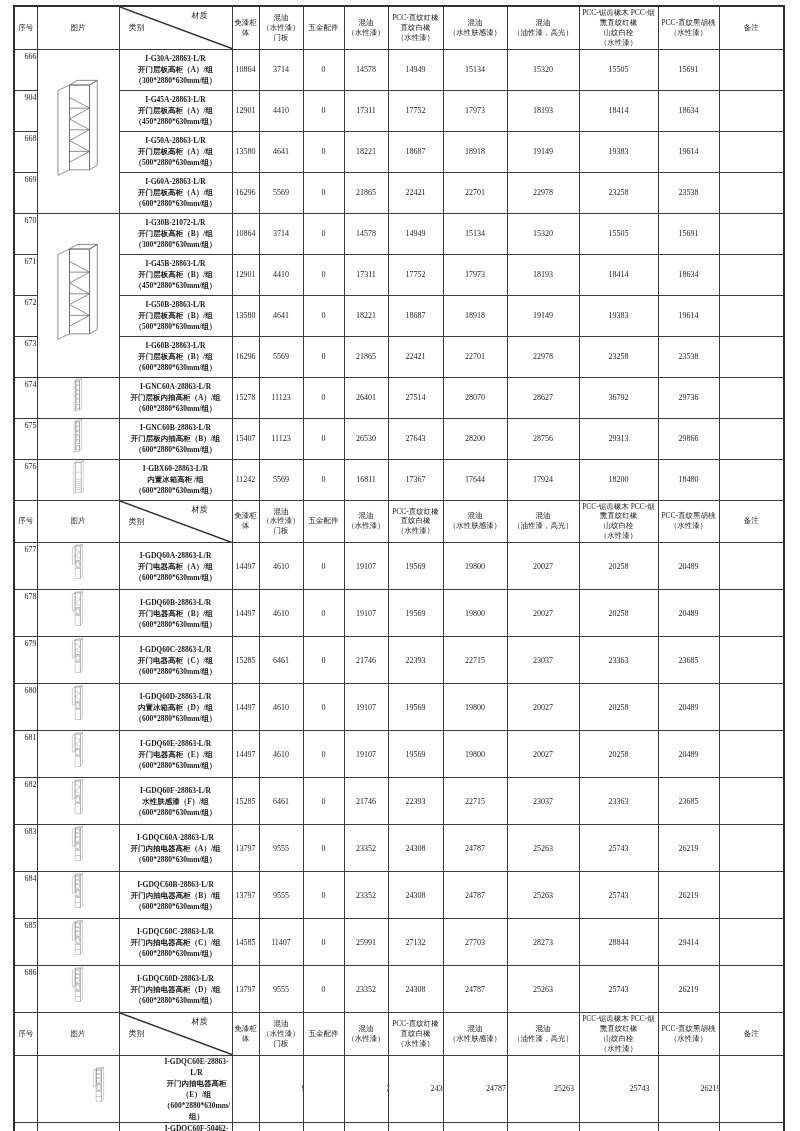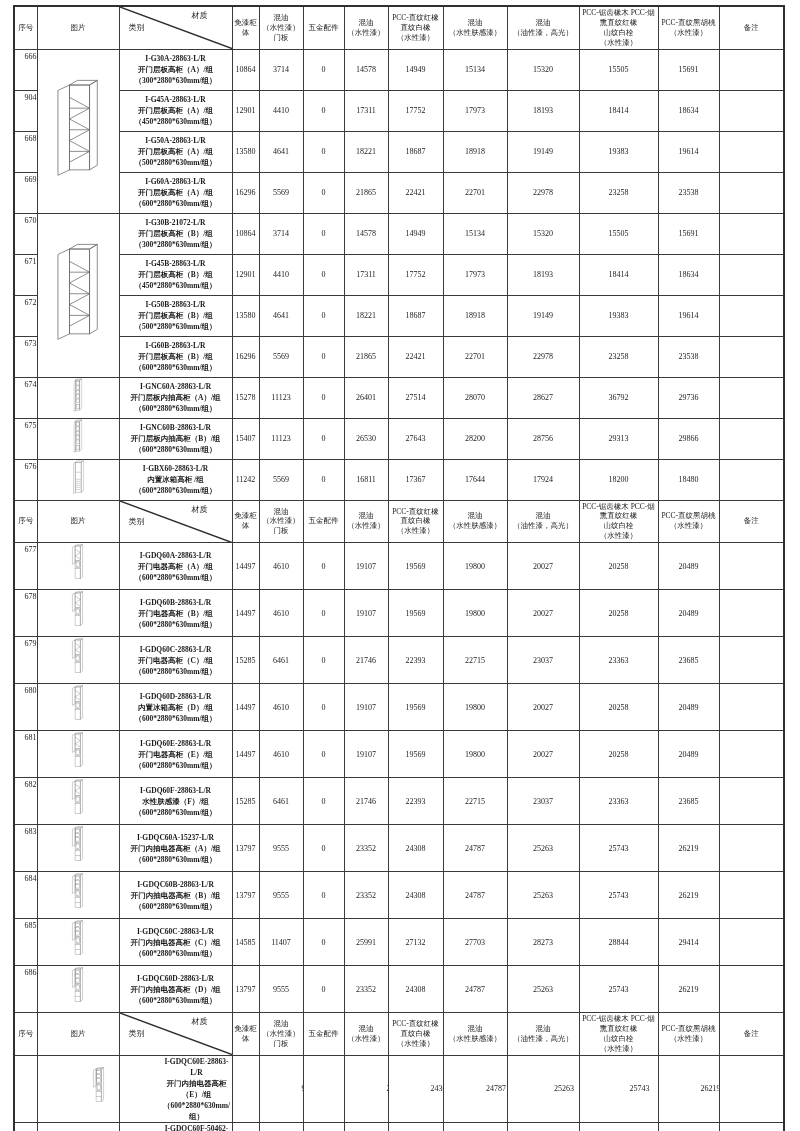--- a/index.html
+++ b/index.html
@@ -539,21 +539,21 @@
                 <rect x="16" y="10" width="12" height="10"></rect>
                 <rect x="16" y="23" width="12" height="10"></rect>
                 <rect x="16" y="36" width="12" height="10"></rect>
                 <rect x="14" y="52" width="16" height="20"></rect>
                 <rect x="17" y="55" width="10" height="14"></rect>
                 <rect x="14" y="74" width="16" height="32"></rect>
                 <line x1="14" y1="90" x2="30" y2="90"></line>
                 <polygon points="6,10 14,6 14,58 6,62"></polygon>
               </svg></span></td>
           <td class="cell-model">
-            <div>I-GDQC60A-15237-L/R</div>
+            <div>I-GDQC60A-28863-L/R</div>
             <div>开门内抽电器高柜（A）/组</div>
             <div>（600*2880*630mm/组）</div>
           </td>
           <td class="cell-num">13797</td>
           <td class="cell-num">9555</td>
           <td class="cell-num">0</td>
           <td class="cell-num">23352</td>
           <td class="cell-num">24308</td>
           <td class="cell-num">24787</td>
           <td class="cell-num">25263</td>

